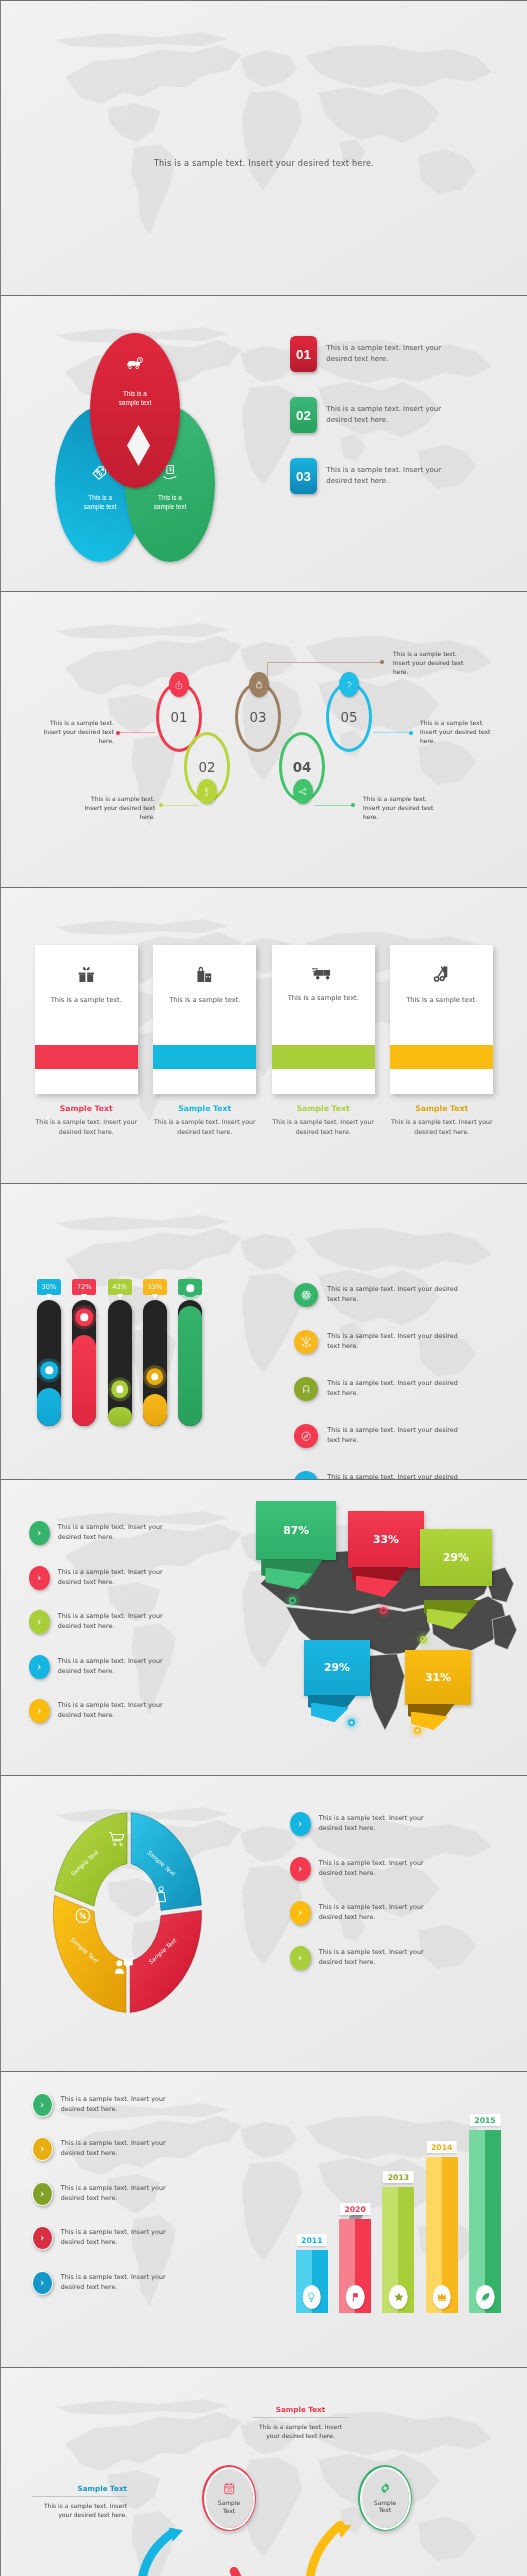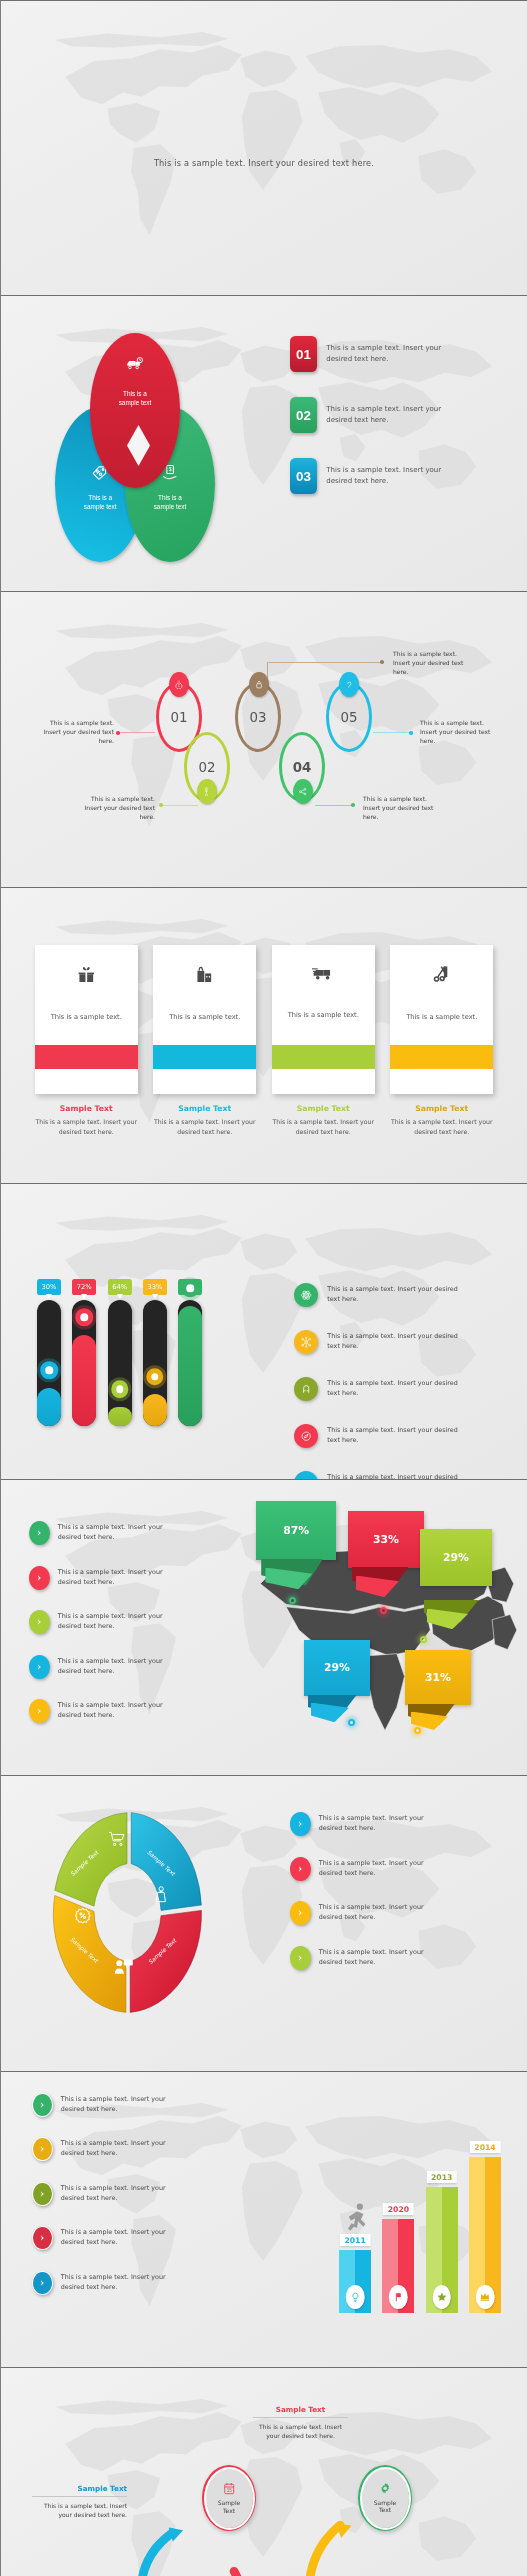--- a/index.html
+++ b/index.html
@@ -92,21 +92,21 @@
   .ldot{ position:absolute; width:3.6px; height:3.6px; border-radius:50%; }
 
   
   .cards{ position:absolute; left:0; right:0; top:57px;
           display:flex; justify-content:center; gap:15.5px; }
   .card{ width:103px; }
   .card-box{ width:103px; height:149px; background:#fff;
      box-shadow:2.1px 2.6px 5.2px rgba(0,0,0,.2);
      display:flex; flex-direction:column; align-items:center; }
   .card-ico{ margin-top:18.5px; color:#4c4c4c; }
-  .card-ct{ margin-top:27px; font-size:6.7px; color:#555; text-align:right;
+  .card-ct{ margin-top:10px; font-size:6.7px; color:#555; text-align:right;
             line-height:1.45; font-family:"DejaVu Sans", sans-serif; }
   .card-band{ margin-top:auto; width:100%; height:24px; }
   .card-foot{ width:100%; height:25px; background:#fff; }
   .card-label{ text-align:center; margin-top:10.3px; font-size:7.7px; font-weight:700;
                font-family:"DejaVu Sans", sans-serif; }
   .card-desc{ text-align:center; margin-top:4.1px; font-size:6.2px; color:#555;
               line-height:1.5; font-family:"DejaVu Sans", sans-serif; }
 
   
   .barchart{ position:absolute; left:36px; top:95px; display:flex; gap:11.3px; }
@@ -467,21 +467,21 @@
       <div class="barcol">
         <div class="bartip" style="background:#f2394f">72%</div>
         <div class="bartrack">
           <div class="barfill" style="background:linear-gradient(180deg,#f2394f,#e02740); height:72%"></div>
           <div class="barknob" style="bottom:72%; background:#f2394f; box-shadow:0 0 0 3.1px rgba(242,57,79,.28)">
               <i></i>
             </div>
         </div>
       </div>
       <div class="barcol">
-        <div class="bartip" style="background:#a8ce39">64%</div>
+        <div class="bartip" style="background:#a8ce39">42%</div>
         <div class="bartrack">
           <div class="barfill" style="background:linear-gradient(180deg,#a8ce39,#94b92c); height:15%"></div>
           <div class="barknob" style="bottom:15%; background:#a8ce39; box-shadow:0 0 0 3.1px rgba(168,206,57,.28)">
               <i></i>
             </div>
         </div>
       </div>
       <div class="barcol">
         <div class="bartip" style="background:#f8b81d">33%</div>
         <div class="bartrack">
@@ -875,20 +875,33 @@
           <span style="width:50%;background:#ffd75e"></span>
             <span style="width:50%;background:#f8b81d"></span>
           <div class="gbico">
             <svg width="10.3" height="9.3" viewBox="0 0 20 18" fill="#e8ad10">
               <path d="M2 14 L3 4 l4 4 3-6 3 6 4-4 1 10z"></path>
                 <rect x="2" y="15" width="16" height="2"></rect>
             </svg>
           </div>
         </div>
       </div>
+      <div class="gb">
+        <div class="gbyear" style="color:#35b36a">2015</div>
+        <div class="gbbar" style="height:183px">
+          <span style="width:50%;background:#76d8a1"></span>
+            <span style="width:50%;background:#35b36a"></span>
+          <div class="gbico">
+            <svg width="10.3" height="10.3" viewBox="0 0 20 20" fill="#35b36a">
+              <path d="M17 2 q-6 0-11 7 l-2 3 5 5 3-2 q7-5 7-11 z"></path>
+                <path d="M5 14 l-3 4 4-2z"></path>
+            </svg>
+          </div>
+        </div>
+      </div>
     </div>
   </section>
 
   <section class="slide">
     <div class="worldmap">
       <svg viewBox="0 0 1018 573" width="524" height="295">
           <use href="#wmap" x="0" y="10" width="1024" height="520"></use>
         </svg>
     </div>
 

